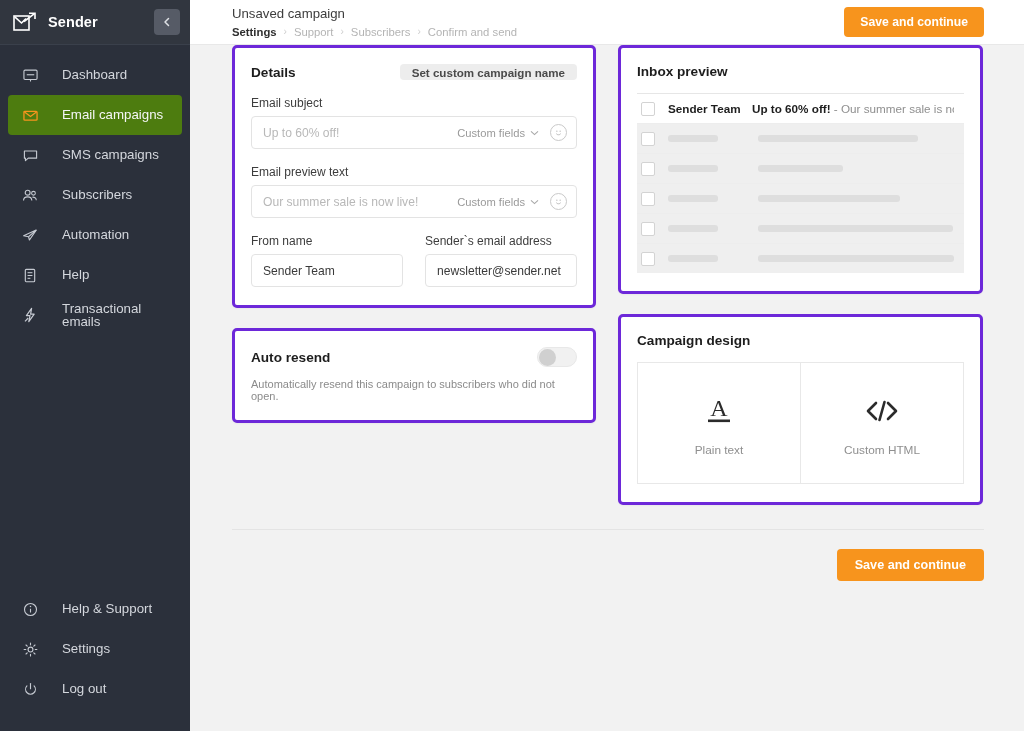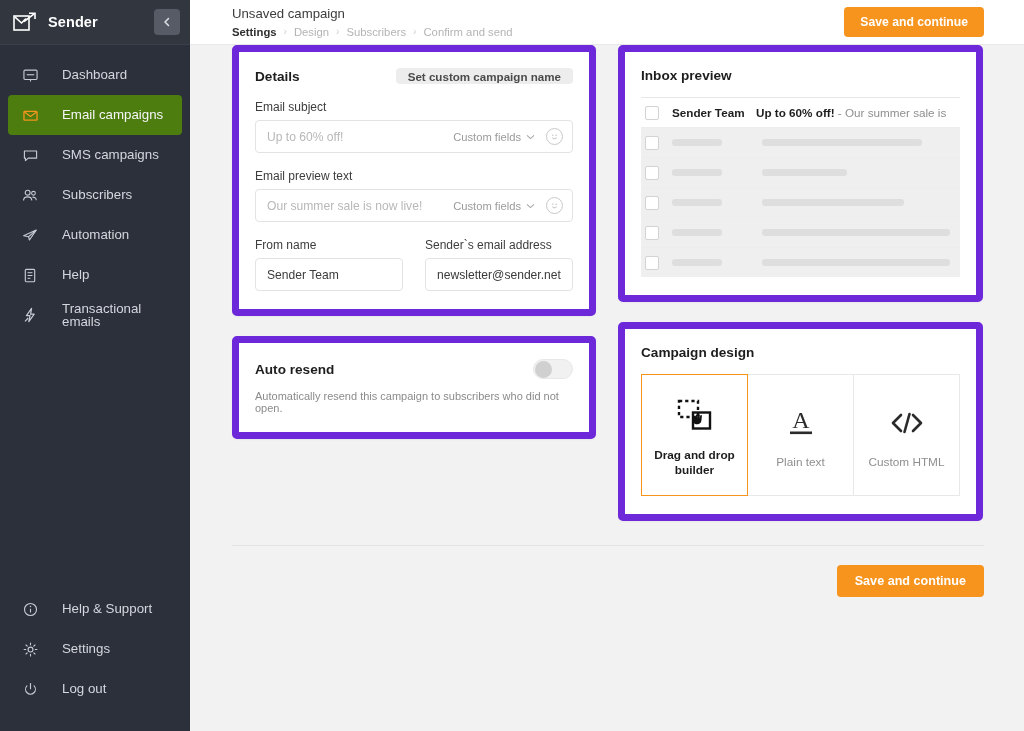--- a/index.html
+++ b/index.html
@@ -89,21 +89,21 @@
   .content { flex: 1; overflow: hidden; padding: 0 40px 0 42px; }
   .page-title { font-size: 25px; font-weight: bold; color: #121212; margin: 28px 0 23px 0; letter-spacing: -.2px; }
 
   .grid { display: flex; gap: 22px; align-items: flex-start; }
   .col { display: flex; flex-direction: column; gap: 20px; }
   .col.left { width: 364px; flex: 0 0 364px; }
   .col.right { width: 365px; flex: 0 0 365px; }
 
   .card {
     background: #ffffff;
-    border: 7px solid #6d28d9;
+    border: 3px solid #6d28d9;
     border-radius: 5px;
     box-shadow: 0 1px 2px rgba(0,0,0,.04);
   }
   .card-pad { padding: 16px 16px 18px 16px; }
 
   .card-head { display: flex; align-items: center; justify-content: space-between; }
   .card-title { font-size: 13.6px; font-weight: bold; color: #1d1d1d; }
   .ghost-btn {
     background: #ededed; border: none; border-radius: 4px;
     font-family: "Liberation Sans", sans-serif;
@@ -313,21 +313,21 @@
   </aside>
 
   <div class="main">
 
     <header class="topbar">
       <div class="topbar-left">
         <div class="camp-title">Unsaved campaign</div>
         <div class="crumbs">
           <span class="crumb current">Settings</span>
           <span class="crumb-sep">›</span>
-          <span class="crumb">Design</span>
+          <span class="crumb">Support</span>
           <span class="crumb-sep">›</span>
           <span class="crumb">Subscribers</span>
           <span class="crumb-sep">›</span>
           <span class="crumb">Confirm and send</span>
         </div>
       </div>
       <button class="btn-orange">Save and continue</button>
     </header>
 
     <div class="content">
@@ -446,30 +446,20 @@
                 <span class="bar" style="width:196px"></span>
               </div>
 
             </div>
           </section>
 
           <section class="card card-pad">
             <div class="card-title">Campaign design</div>
             <div class="design-opts">
 
-              <div class="opt selected">
-                <span class="opt-ico">
-                  <svg width="38" height="36" viewBox="0 0 38 36">
-                    <rect x="3" y="3" width="19" height="16" fill="none" stroke="#111" stroke-width="2.4" stroke-dasharray="3.2 3"></rect>
-                    <rect x="17" y="14.5" width="17" height="16" fill="none" stroke="#111" stroke-width="2.4"></rect>
-                    <path d="M17.5 22.5c0-1.2.3-2.6.6-3.8.3-1 1.7-.8 1.6.3l-.2 2.2.4-3.9c.1-1.2 1.8-1.1 1.8 0l-.1 3.4.4-3.7c.1-1.2 1.8-1.1 1.8.1l-.1 3.4.5-2.8c.2-1.1 1.8-.9 1.7.3l-.5 4.6c-.2 2-1.4 3.6-3.6 3.6h-1.6c-1.4 0-2.6-1-2.7-2.5z" fill="#111"></path>
-                  </svg>
-                </span>
-                <span class="opt-lbl">Drag and drop builder</span>
-              </div>
 
               <div class="opt">
                 <span class="opt-ico">
                   <svg width="34" height="34" viewBox="0 0 34 34">
                     <text x="17" y="22" text-anchor="middle" font-family="Liberation Serif, serif" font-size="24" fill="#2b2b2b">A</text>
                     <rect x="6" y="25.5" width="22" height="2.6" fill="#2b2b2b"></rect>
                   </svg>
                 </span>
                 <span class="opt-lbl">Plain text</span>
               </div>

